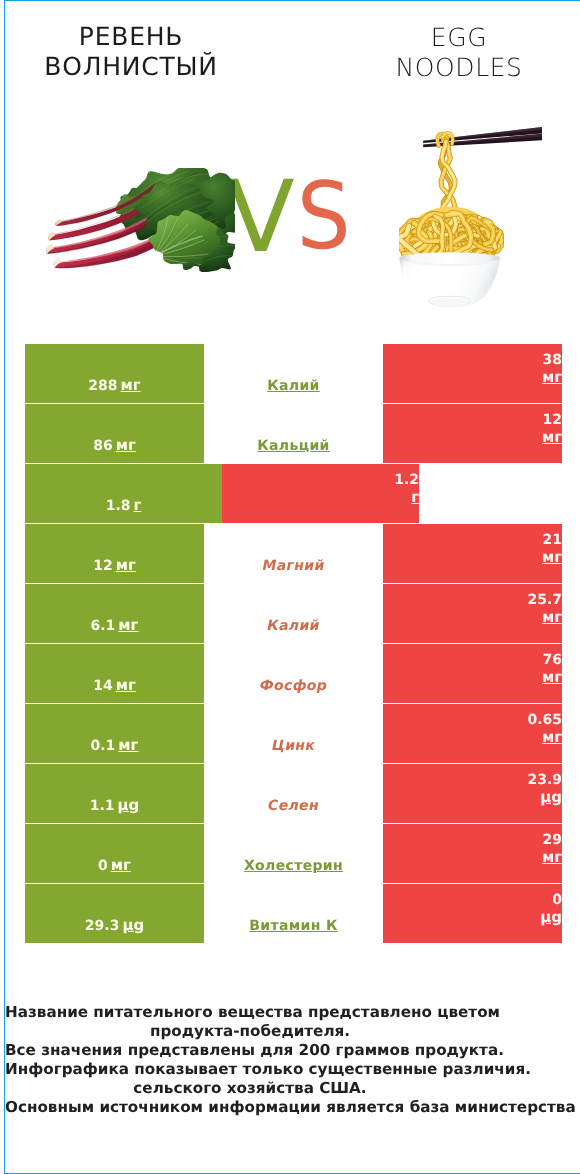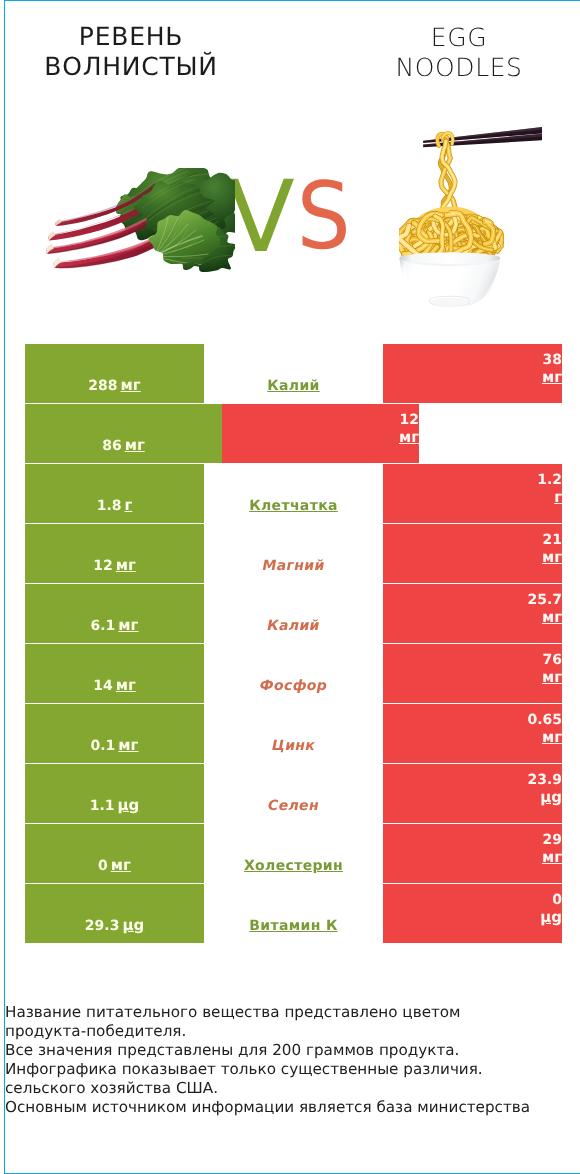--- a/index.html
+++ b/index.html
@@ -34,22 +34,22 @@
   .c-left{background:#83a730;color:#fbfde8;}
   .c-mid{background:#ffffff;}
   .c-right{background:#ef4444;color:#fff8f2;flex-direction:column;}
   .amount{white-space:nowrap;font-weight:bold;font-size:14px;letter-spacing:0px;}
   .amount.u{font-size:15px;margin-left:3px;text-decoration:underline;}
   .lbl{font-weight:bold;font-size:14px;letter-spacing:0.35px;}
   .lbl.w-left{color:#7a9a38;text-decoration:underline;}
   .lbl.w-right{color:#d06d4c;font-style:italic;}
 
   
-  .footer{position:absolute;left:0;top:1002px;width:490px;
-          color:#202020;font-size:15.2px;line-height:18.94px;font-weight:400;}
+  .footer{position:absolute;left:0;top:1002px;width:490px;text-align:center;
+          color:#202020;font-size:15.2px;line-height:18.94px;font-weight:700;}
   .footer div{white-space:nowrap;}
 </style>
 </head>
 <body>
 
 <div class="page">
 
   <div class="title" id="title-left">
     <div>РЕВЕНЬ</div>
     <div>ВОЛНИСТЫЙ</div>
@@ -622,32 +622,32 @@
         <div class="cell c-right">
           <span class="amount">38</span>
           <span class="amount u">мг</span>
         </div>
       </div>
       <div class="row">
         <div class="cell c-left">
           <span class="amount">86</span>
           <span class="amount u">мг</span>
         </div>
+        <div class="cell c-mid">
+          <span class="lbl w-left">Кальций</span>
+        </div>
         <div class="cell c-right">
           <span class="amount">12</span>
           <span class="amount u">мг</span>
         </div>
       </div>
       <div class="row">
         <div class="cell c-left">
           <span class="amount">1.8</span>
           <span class="amount u">г</span>
-        </div>
-        <div class="cell c-mid">
-          <span class="lbl w-left">Клетчатка</span>
         </div>
         <div class="cell c-right">
           <span class="amount">1.2</span>
           <span class="amount u">г</span>
         </div>
       </div>
       <div class="row">
         <div class="cell c-left">
           <span class="amount">12</span>
           <span class="amount u">мг</span>

